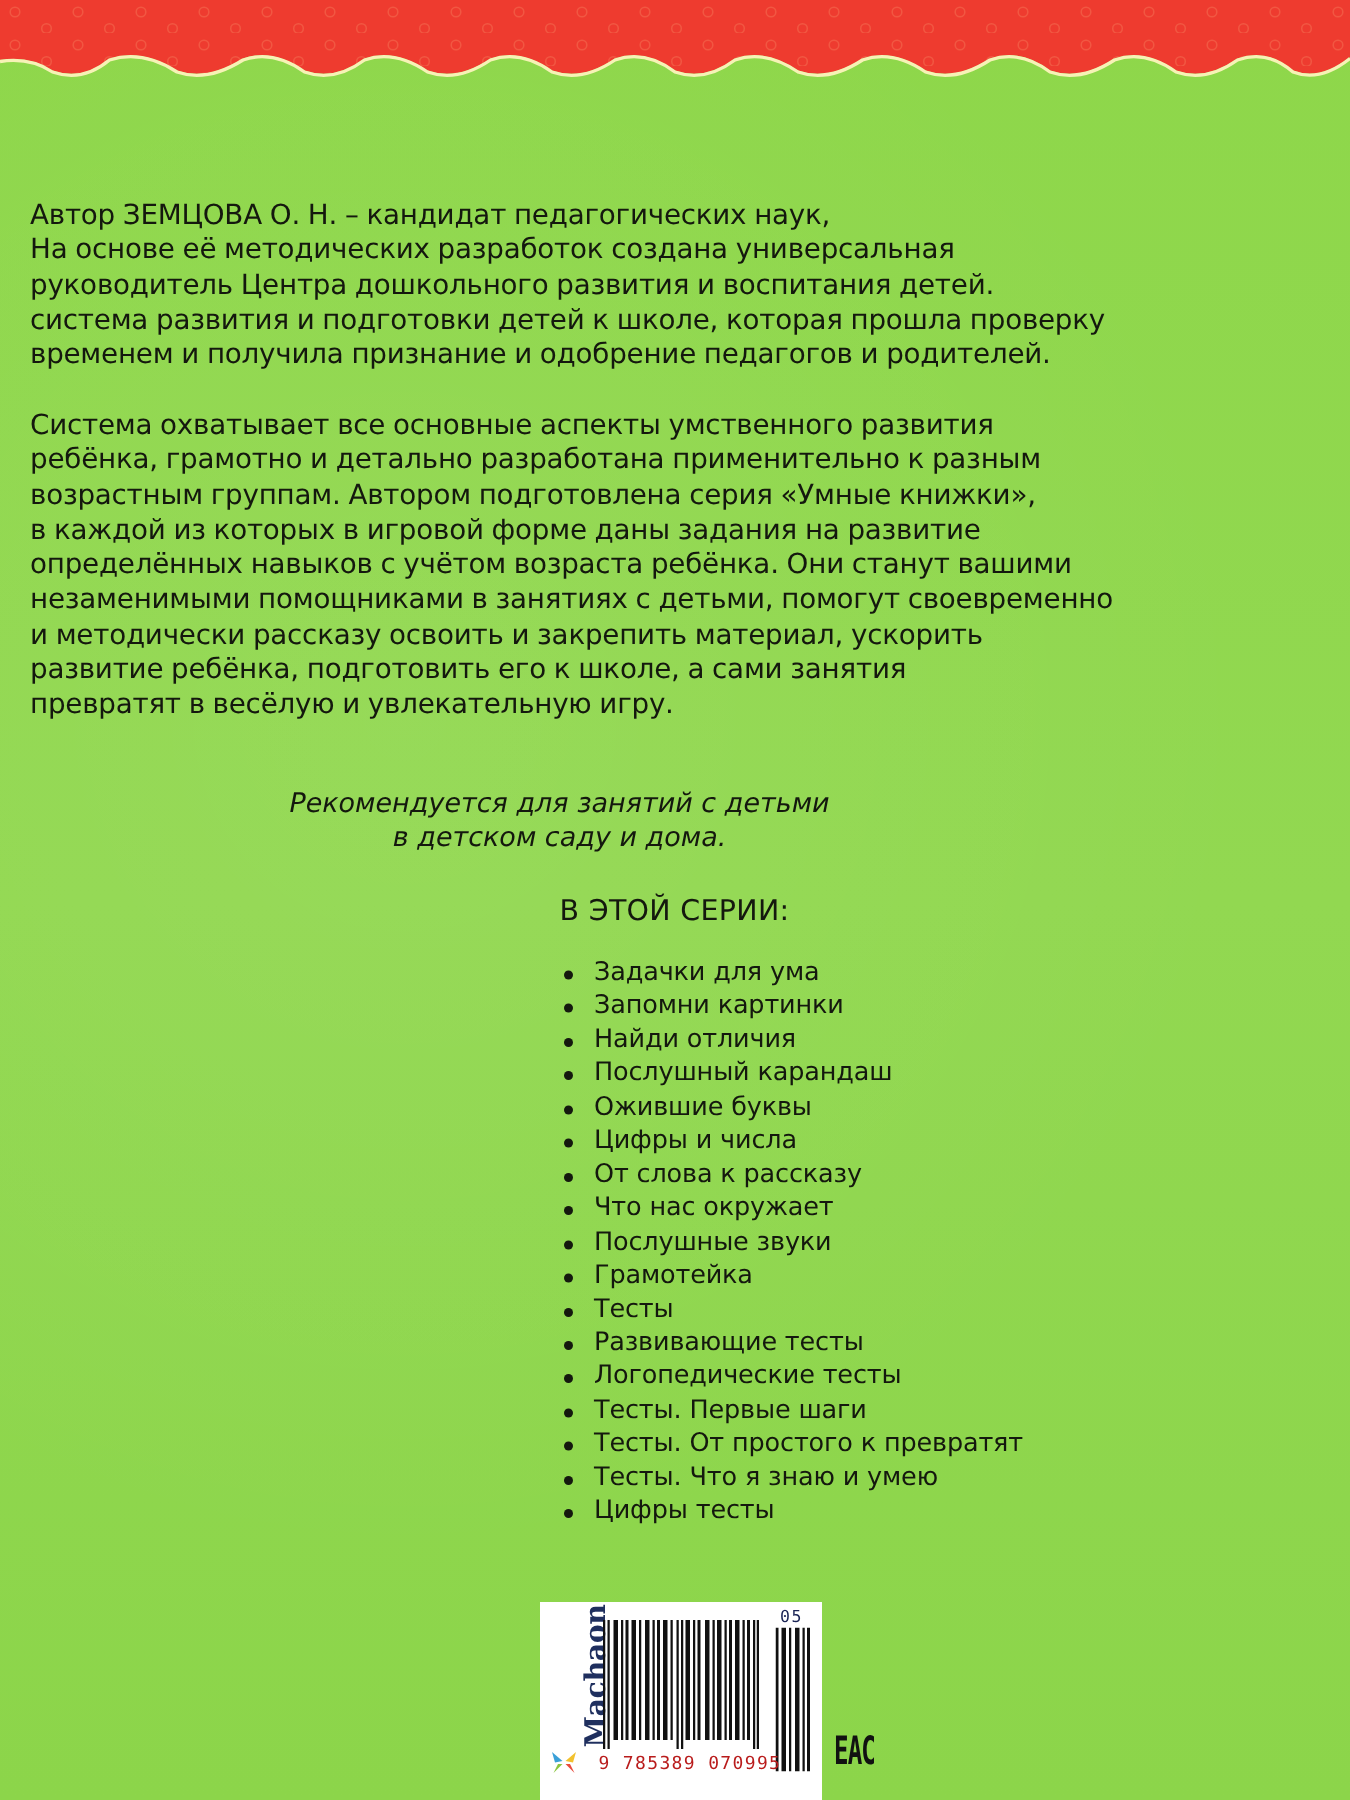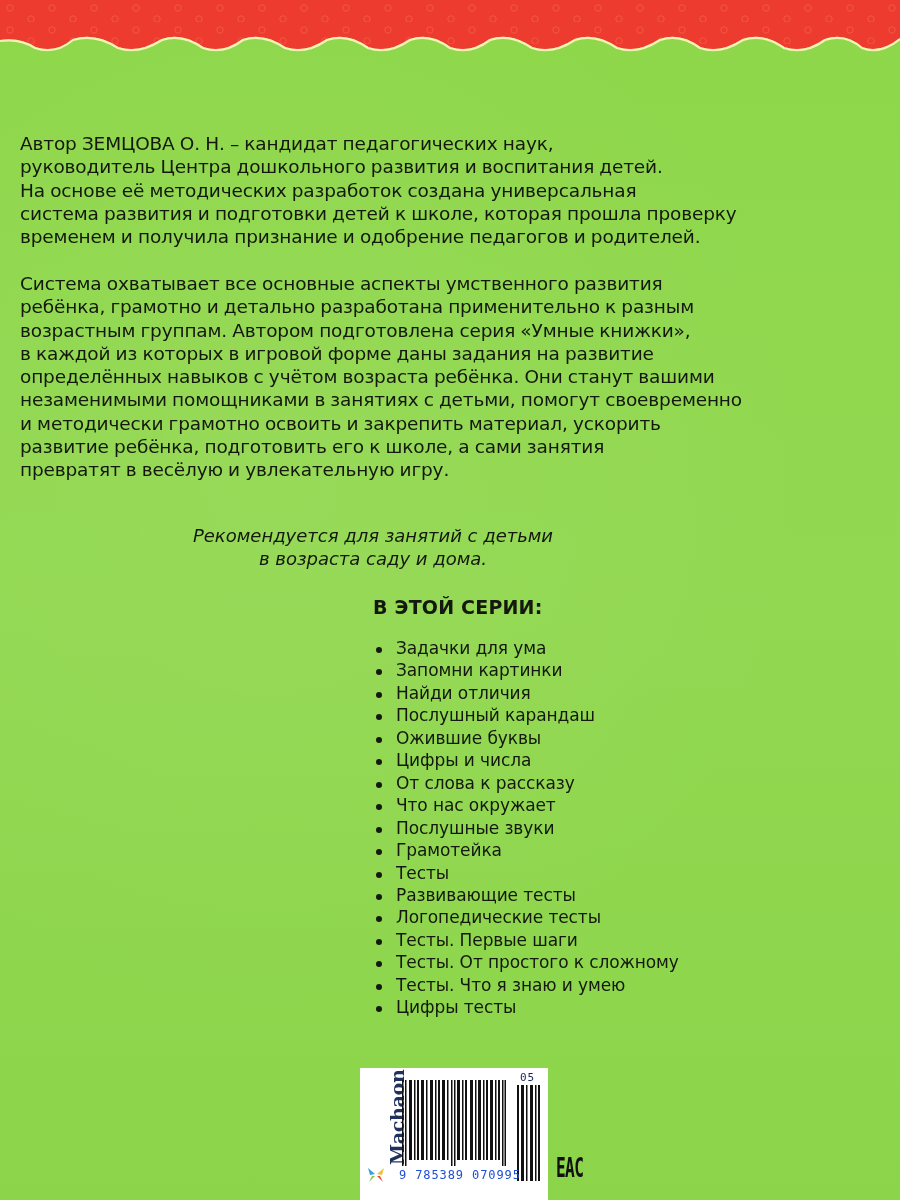--- a/index.html
+++ b/index.html
@@ -25,21 +25,21 @@
   .para .line { display: block; white-space: nowrap; }
   #p1 { top: 132px; }
   #p2 { top: 272px; }
   .recommend {
     position: absolute; left: 0; width: 746px; top: 524px;
     text-align: center; font-style: italic; font-size: 18px; line-height: 23px;
   }
   .recommend .line { display: block; }
   .series-title {
     position: absolute; left: 373px; top: 596px;
-    font-weight: bold; font-size: 19px; letter-spacing: 0.2px;
+    font-weight: normal; font-size: 19px; letter-spacing: 0.2px;
   }
   .series-list {
     position: absolute; left: 358px; top: 621px; margin: 16px; padding: 0; list-style: none;
   }
   .series-list li {
     position: relative; padding-left: 22px;
     font-size: 17px; line-height: 22.45px; white-space: nowrap; letter-spacing: -0.1px;
   }
   .series-list li::before {
     content: ""; position: absolute; left: 2px; top: 10px;
@@ -56,21 +56,21 @@
     position: absolute; left: 0; top: 0;
     transform-origin: 0 0; transform: translate(20px, 90px) rotate(-90deg);
     font-family: "DejaVu Serif", serif; font-weight: bold; font-size: 19px;
     color: #1f2f5e; white-space: nowrap; letter-spacing: -0.3px;
   }
   .logo-mark { position: absolute; left: 2px; top: 93px; width: 16px; height: 14px; }
   .bars-main { position: absolute; left: 402px; top: 1080px; width: 104px; height: 86px; }
   .bars-addon { position: absolute; left: 517px; top: 1085px; width: 24px; height: 96px; }
   .isbn-digits {
     position: absolute; left: 399px; top: 1168px;
-    font-family: "DejaVu Sans Mono", monospace; font-size: 12px; color: #1d4ed8;
+    font-family: "DejaVu Sans Mono", monospace; font-size: 12px; color: #b91c1c;
     letter-spacing: 0.9px; white-space: nowrap;
   }
   .addon-digits {
     position: absolute; left: 520px; top: 1071px;
     font-family: "DejaVu Sans Mono", monospace; font-size: 11px; color: #1a2455;
     letter-spacing: 1px;
     text-align: center;
   }
   .eac-mark {
     position: absolute; left: 556px; top: 1153px;
@@ -93,61 +93,61 @@
   </defs>
   <path id="wave-fill" d="M0,40 Q20,37 35,47 Q55,54 73,39 Q95,32 118,47 Q138,54 162,39 Q182,32 203,47 Q223,54 243,39 Q263,32 285,47 Q305,54 327,39 Q347,32 368,47 Q388,54 410,39 Q430,32 450,47 Q470,54 490,39 Q510,32 532,47 Q552,54 575,39 Q595,32 617,47 Q637,54 660,39 Q680,32 700,47 Q720,54 743,39 Q763,32 784,47 Q804,54 825,39 Q845,32 862,47 Q880,54 900,38 L900,0 L0,0 Z" fill="#ee3b2f"></path>
   <path d="M0,40 Q20,37 35,47 Q55,54 73,39 Q95,32 118,47 Q138,54 162,39 Q182,32 203,47 Q223,54 243,39 Q263,32 285,47 Q305,54 327,39 Q347,32 368,47 Q388,54 410,39 Q430,32 450,47 Q470,54 490,39 Q510,32 532,47 Q552,54 575,39 Q595,32 617,47 Q637,54 660,39 Q680,32 700,47 Q720,54 743,39 Q763,32 784,47 Q804,54 825,39 Q845,32 862,47 Q880,54 900,38 L900,0 L0,0 Z" fill="url(#dots)" opacity="0.6"></path>
   <path d="M0,41 Q20,38 35,48 Q55,55 73,40 Q95,33 118,48 Q138,55 162,40 Q182,33 203,48 Q223,55 243,40 Q263,33 285,48 Q305,55 327,40 Q347,33 368,48 Q388,55 410,40 Q430,33 450,48 Q470,55 490,40 Q510,33 532,48 Q552,55 575,40 Q595,33 617,48 Q637,55 660,40 Q680,33 700,48 Q720,55 743,40 Q763,33 784,48 Q804,55 825,40 Q845,33 862,48 Q880,55 900,39" fill="none" stroke="#f6f2b6" stroke-width="2.2"></path>
 </svg>
 
 <div class="content">
 
   <div class="para" id="p1">
     <span class="line">Автор ЗЕМЦОВА О. Н. – кандидат педагогических наук,</span>
+    <span class="line">На основе её методических разработок создана универсальная</span>
     <span class="line">руководитель Центра дошкольного развития и воспитания детей.</span>
-    <span class="line">На основе её методических разработок создана универсальная</span>
     <span class="line">система развития и подготовки детей к школе, которая прошла проверку</span>
     <span class="line">временем и получила признание и одобрение педагогов и родителей.</span>
   </div>
 
   <div class="para" id="p2">
     <span class="line">Система охватывает все основные аспекты умственного развития</span>
     <span class="line">ребёнка, грамотно и детально разработана применительно к разным</span>
     <span class="line">возрастным группам. Автором подготовлена серия «Умные книжки»,</span>
     <span class="line">в каждой из которых в игровой форме даны задания на развитие</span>
     <span class="line">определённых навыков с учётом возраста ребёнка. Они станут вашими</span>
     <span class="line">незаменимыми помощниками в занятиях с детьми, помогут своевременно</span>
-    <span class="line">и методически грамотно освоить и закрепить материал, ускорить</span>
+    <span class="line">и методически рассказу освоить и закрепить материал, ускорить</span>
     <span class="line">развитие ребёнка, подготовить его к школе, а сами занятия</span>
     <span class="line">превратят в весёлую и увлекательную игру.</span>
   </div>
 
   <div class="recommend">
     <span class="line">Рекомендуется для занятий с детьми</span>
-    <span class="line">в возраста саду и дома.</span>
+    <span class="line">в детском саду и дома.</span>
   </div>
 
   <div class="series-title">В ЭТОЙ СЕРИИ:</div>
 
   <ul class="series-list">
     <li>Задачки для ума</li>
     <li>Запомни картинки</li>
     <li>Найди отличия</li>
     <li>Послушный карандаш</li>
     <li>Ожившие буквы</li>
     <li>Цифры и числа</li>
     <li>От слова к рассказу</li>
     <li>Что нас окружает</li>
     <li>Послушные звуки</li>
     <li>Грамотейка</li>
     <li>Тесты</li>
     <li>Развивающие тесты</li>
     <li>Логопедические тесты</li>
     <li>Тесты. Первые шаги</li>
-    <li>Тесты. От простого к сложному</li>
+    <li>Тесты. От простого к превратят</li>
     <li>Тесты. Что я знаю и умею</li>
     <li>Цифры тесты</li>
   </ul>
 
   <div class="barcode-box"></div>
 
   <div class="publisher-logo">
     <span class="publisher-name">Machaon</span>
     <svg class="logo-mark" viewBox="0 0 16 14" width="16" height="14">
       <polygon points="0,0 7,6 2,7" fill="#3aa0d8"></polygon>

